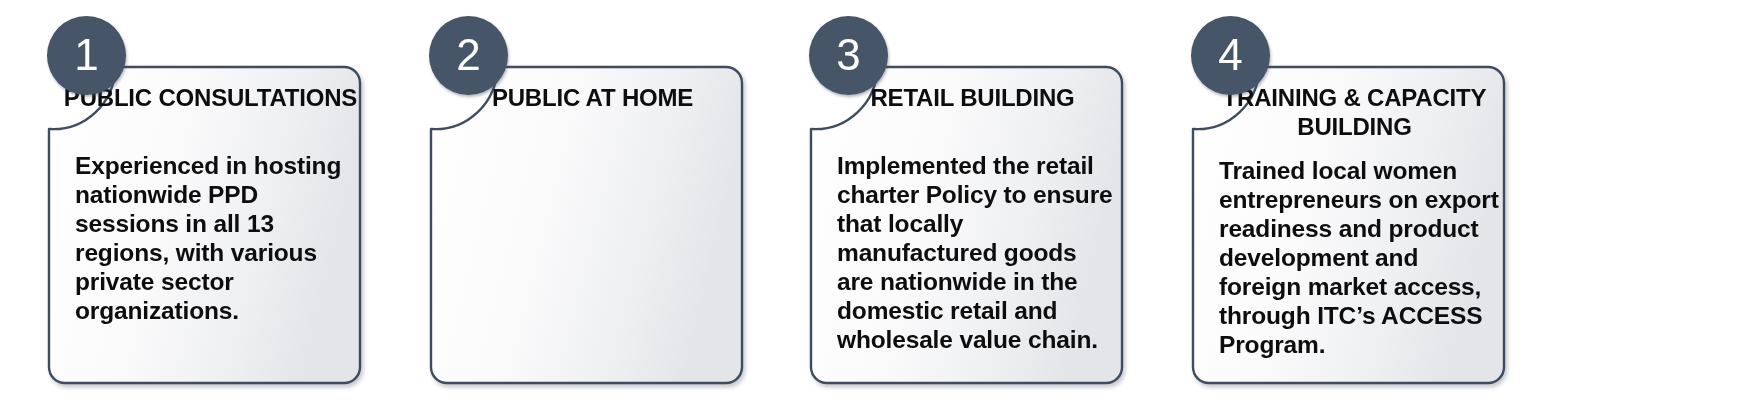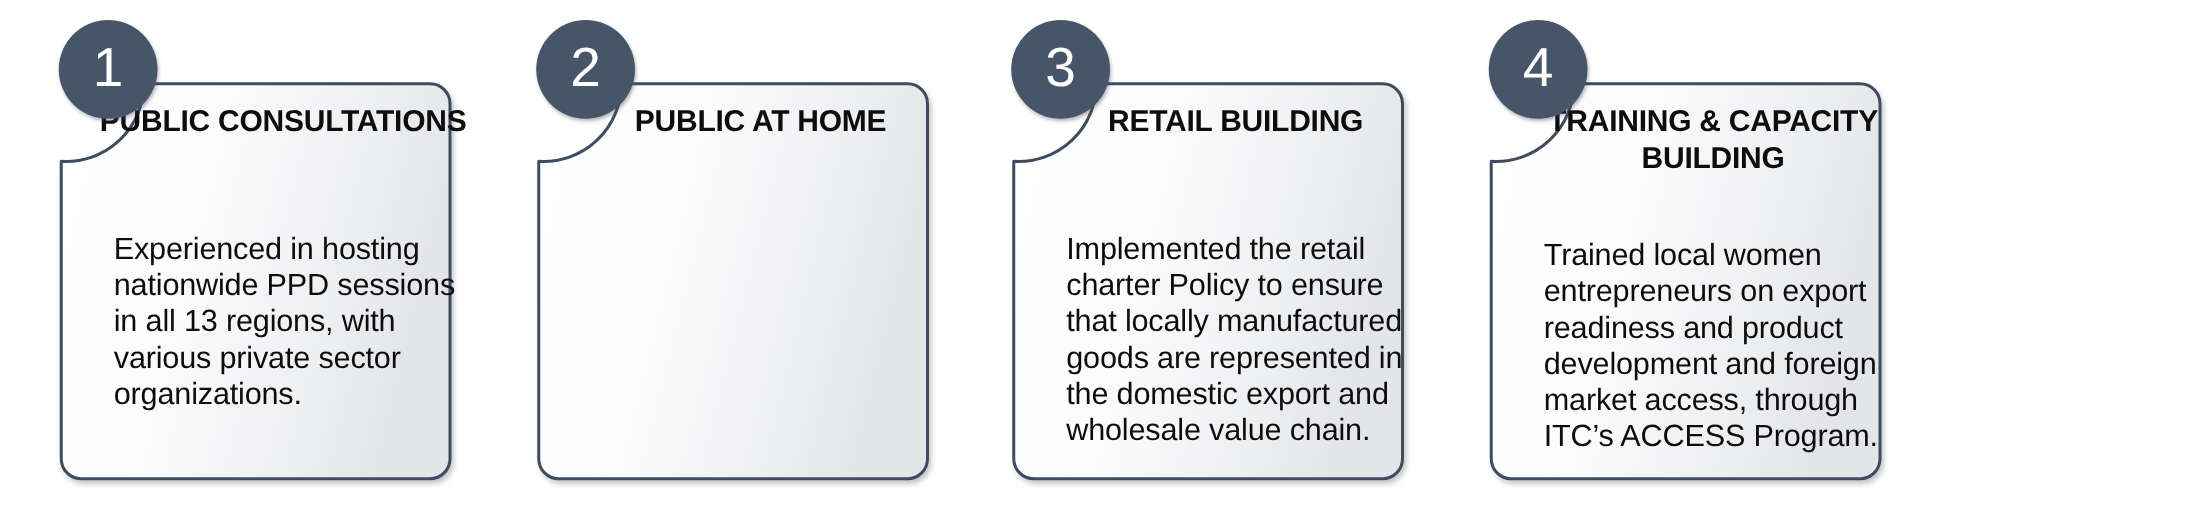--- a/index.html
+++ b/index.html
@@ -70,21 +70,21 @@
     line-height: 1;
     font-weight: 400;
     font-family: "Liberation Sans", "DejaVu Sans", sans-serif;
     letter-spacing: 0px;
     transform: translateY(-1px);
   }
 
   
   .card-content {
     position: absolute;
-    left: 16px;
+    left: 0;
     top: 65px;
     width: 315px;
     height: 320px;
     z-index: 4;
     pointer-events: none;
   }
   .card-title {
     position: absolute;
     left: 12px;
     width: 303px;
@@ -93,25 +93,24 @@
     font-weight: bold;
     color: #0d0d0d;
     line-height: 1.22;
     letter-spacing: -0.2px;
   }
   .card-body {
     position: absolute;
     left: 28px;
     width: 282px;
     font-size: 24.5px;
-    font-weight: 400;
+    font-weight: 700;
     color: #0d0d0d;
     line-height: 1.185;
     letter-spacing: -0.15px;
-    margin-top: 34px;
   }
 
   
   .t-one-line .card-title { top: 18px; }
   .t-one-line .card-body  { top: 86px; }
   .t-two-line .card-title { top: 18px; }
   .t-two-line .card-body  { top: 91px; }
 
   
   #group-1 { left: 47px; }
@@ -186,21 +185,21 @@
             <stop offset="78%" stop-color="#eeeff1"></stop>
             <stop offset="100%" stop-color="#e4e5e8"></stop>
           </linearGradient>
         </defs>
         <path d="M 68 2 L 297 2 A 16 16 0 0 1 313 18 L 313 302 A 16 16 0 0 1 297 318 L 18 318 A 16 16 0 0 1 2 302 L 2 64 A 62 62 0 0 0 68 2 Z" fill="url(#grad3)" stroke="#3f4c60" stroke-width="2.4" stroke-linejoin="round"></path>
       </svg>
     </div>
 
     <div class="card-content">
       <div class="card-title">RETAIL BUILDING</div>
-      <div class="card-body">Implemented the retail charter Policy to ensure that locally manufactured goods are represented in the domestic export and wholesale value chain.</div>
+      <div class="card-body">Implemented the retail charter Policy to ensure that locally manufactured goods are nationwide in the domestic retail and wholesale value chain.</div>
     </div>
 
     <div class="badge">
       <span class="badge-number">3</span>
     </div>
   </div>
 
   <div class="card-group t-two-line" id="group-4">
 
     <div class="card">

